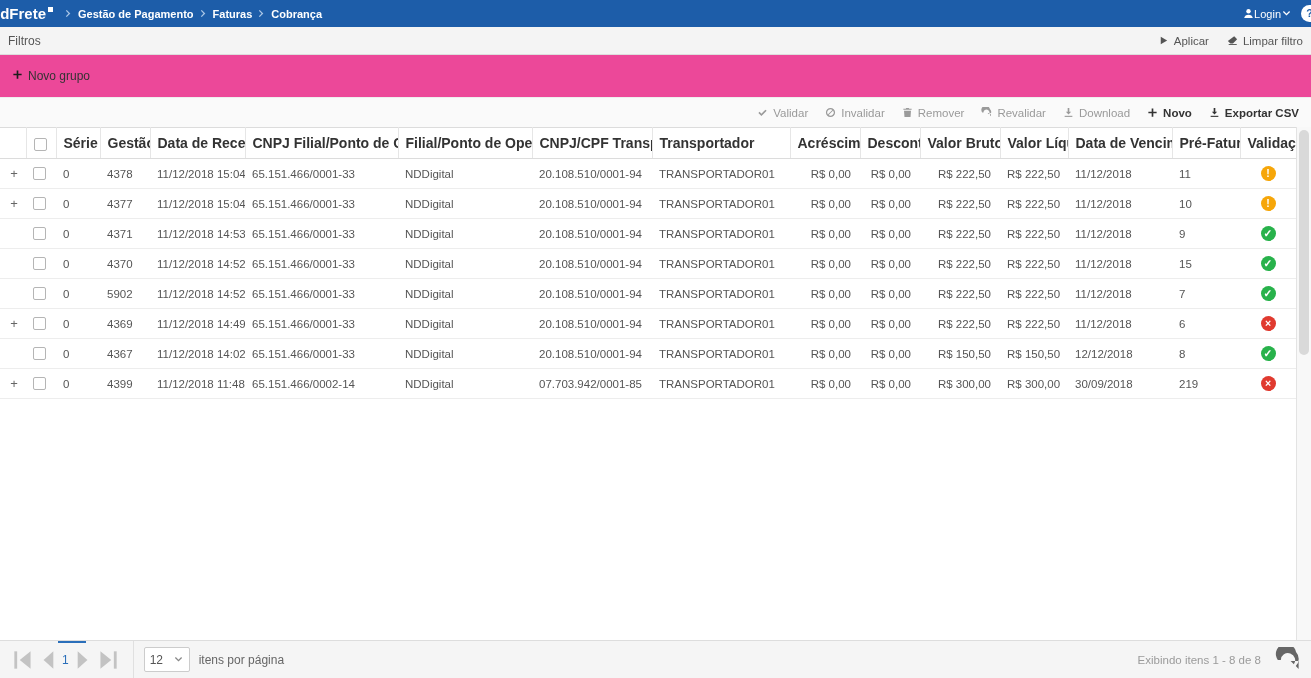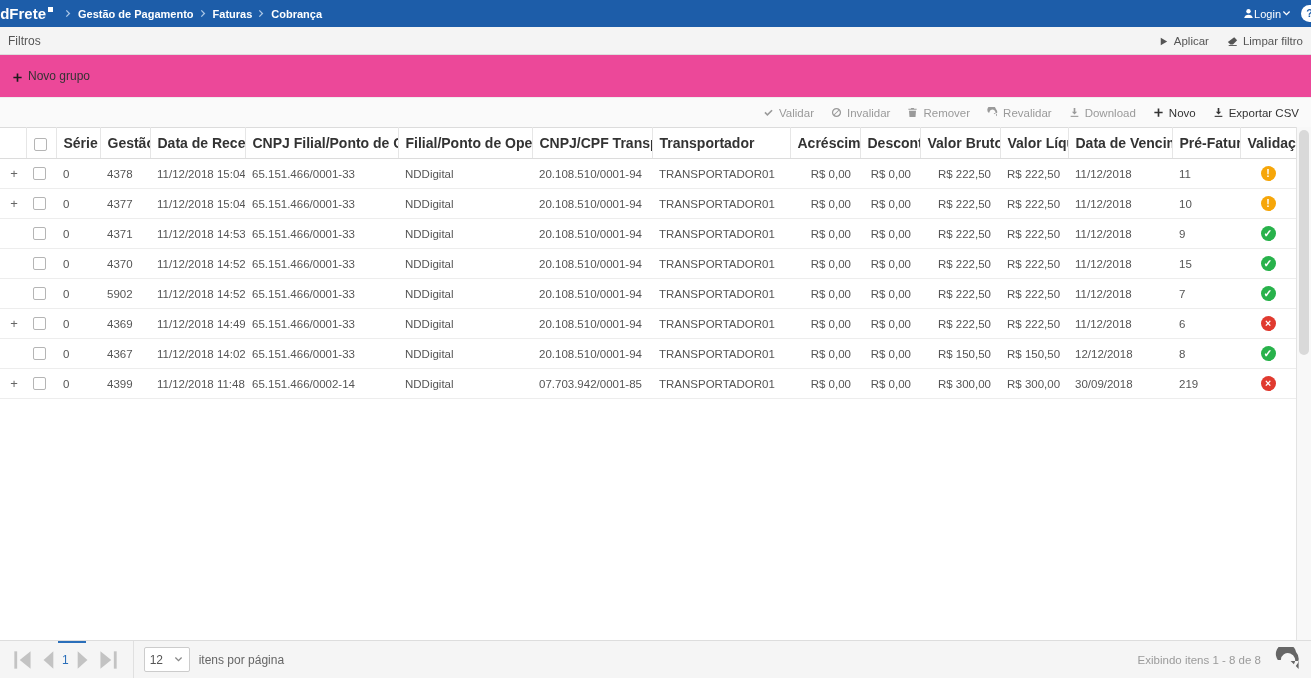--- a/index.html
+++ b/index.html
@@ -18,32 +18,32 @@
   .bc-item{cursor:pointer;white-space:nowrap}
   .topbar-right{margin-left:auto;display:flex;align-items:center;gap:9px}
   .login{display:flex;align-items:center;font-size:11px;cursor:pointer}
   .help{width:17px;height:17px;border-radius:50%;background:#fff;color:#1d5da9;font-weight:bold;
         font-size:11px;text-align:center;line-height:17px;cursor:pointer;margin-right:-7px}
 
   
   .filters-bar{position:absolute;top:27px;left:0;right:0;height:28px;background:#f4f4f4;border-bottom:1px solid #ddd;
                display:flex;align-items:center;padding:0 8px;color:#555}
   .filters-actions{margin-left:auto;display:flex;gap:18px}
-  .toolbtn{display:flex;align-items:flex-end;gap:5px;color:#555;cursor:pointer;font-size:11.5px;white-space:nowrap}
+  .toolbtn{display:flex;align-items:flex-start;gap:5px;color:#555;cursor:pointer;font-size:11.5px;white-space:nowrap}
   .filter-panel{position:absolute;top:55px;left:0;right:0;height:43px;background:#ec4899;border-bottom:1px solid #eee;
                 display:flex;align-items:center;padding:0 12px}
   .new-group{color:#333;font-size:12px}
   .new-group .ic{color:#1c1c1c}
 
   
   .grid-toolbar{position:absolute;top:98px;left:0;right:0;height:29px;background:#fafafa;
                 display:flex;align-items:center;justify-content:flex-end;gap:17px;padding:0 12px}
   .tb-btn{display:flex;align-items:center;gap:5px;font-size:11.5px;cursor:pointer;white-space:nowrap}
   .tb-btn.disabled{color:#9a9a9a}
-  .tb-btn.enabled{color:#333;font-weight:normal}
+  .tb-btn.enabled{color:#333;font-weight:bold}
 
   
   .grid{position:absolute;top:127px;left:0}
   table{border-collapse:collapse;table-layout:fixed;width:1296px}
   thead th{height:31px;background:#fff;border-top:1px solid #dcdcdc;border-bottom:1px solid #dcdcdc;
            border-right:1px solid #e6e6e6;font-size:14px;font-weight:bold;color:#333;
            padding:0 7px;text-align:left;white-space:nowrap;overflow:hidden;cursor:pointer}
   thead th.col-expand,thead th.col-check{cursor:default}
   tbody td{height:30px;border-bottom:1px solid #ededed;font-size:11.5px;color:#555;
            padding:0 7px;white-space:nowrap;overflow:hidden}

